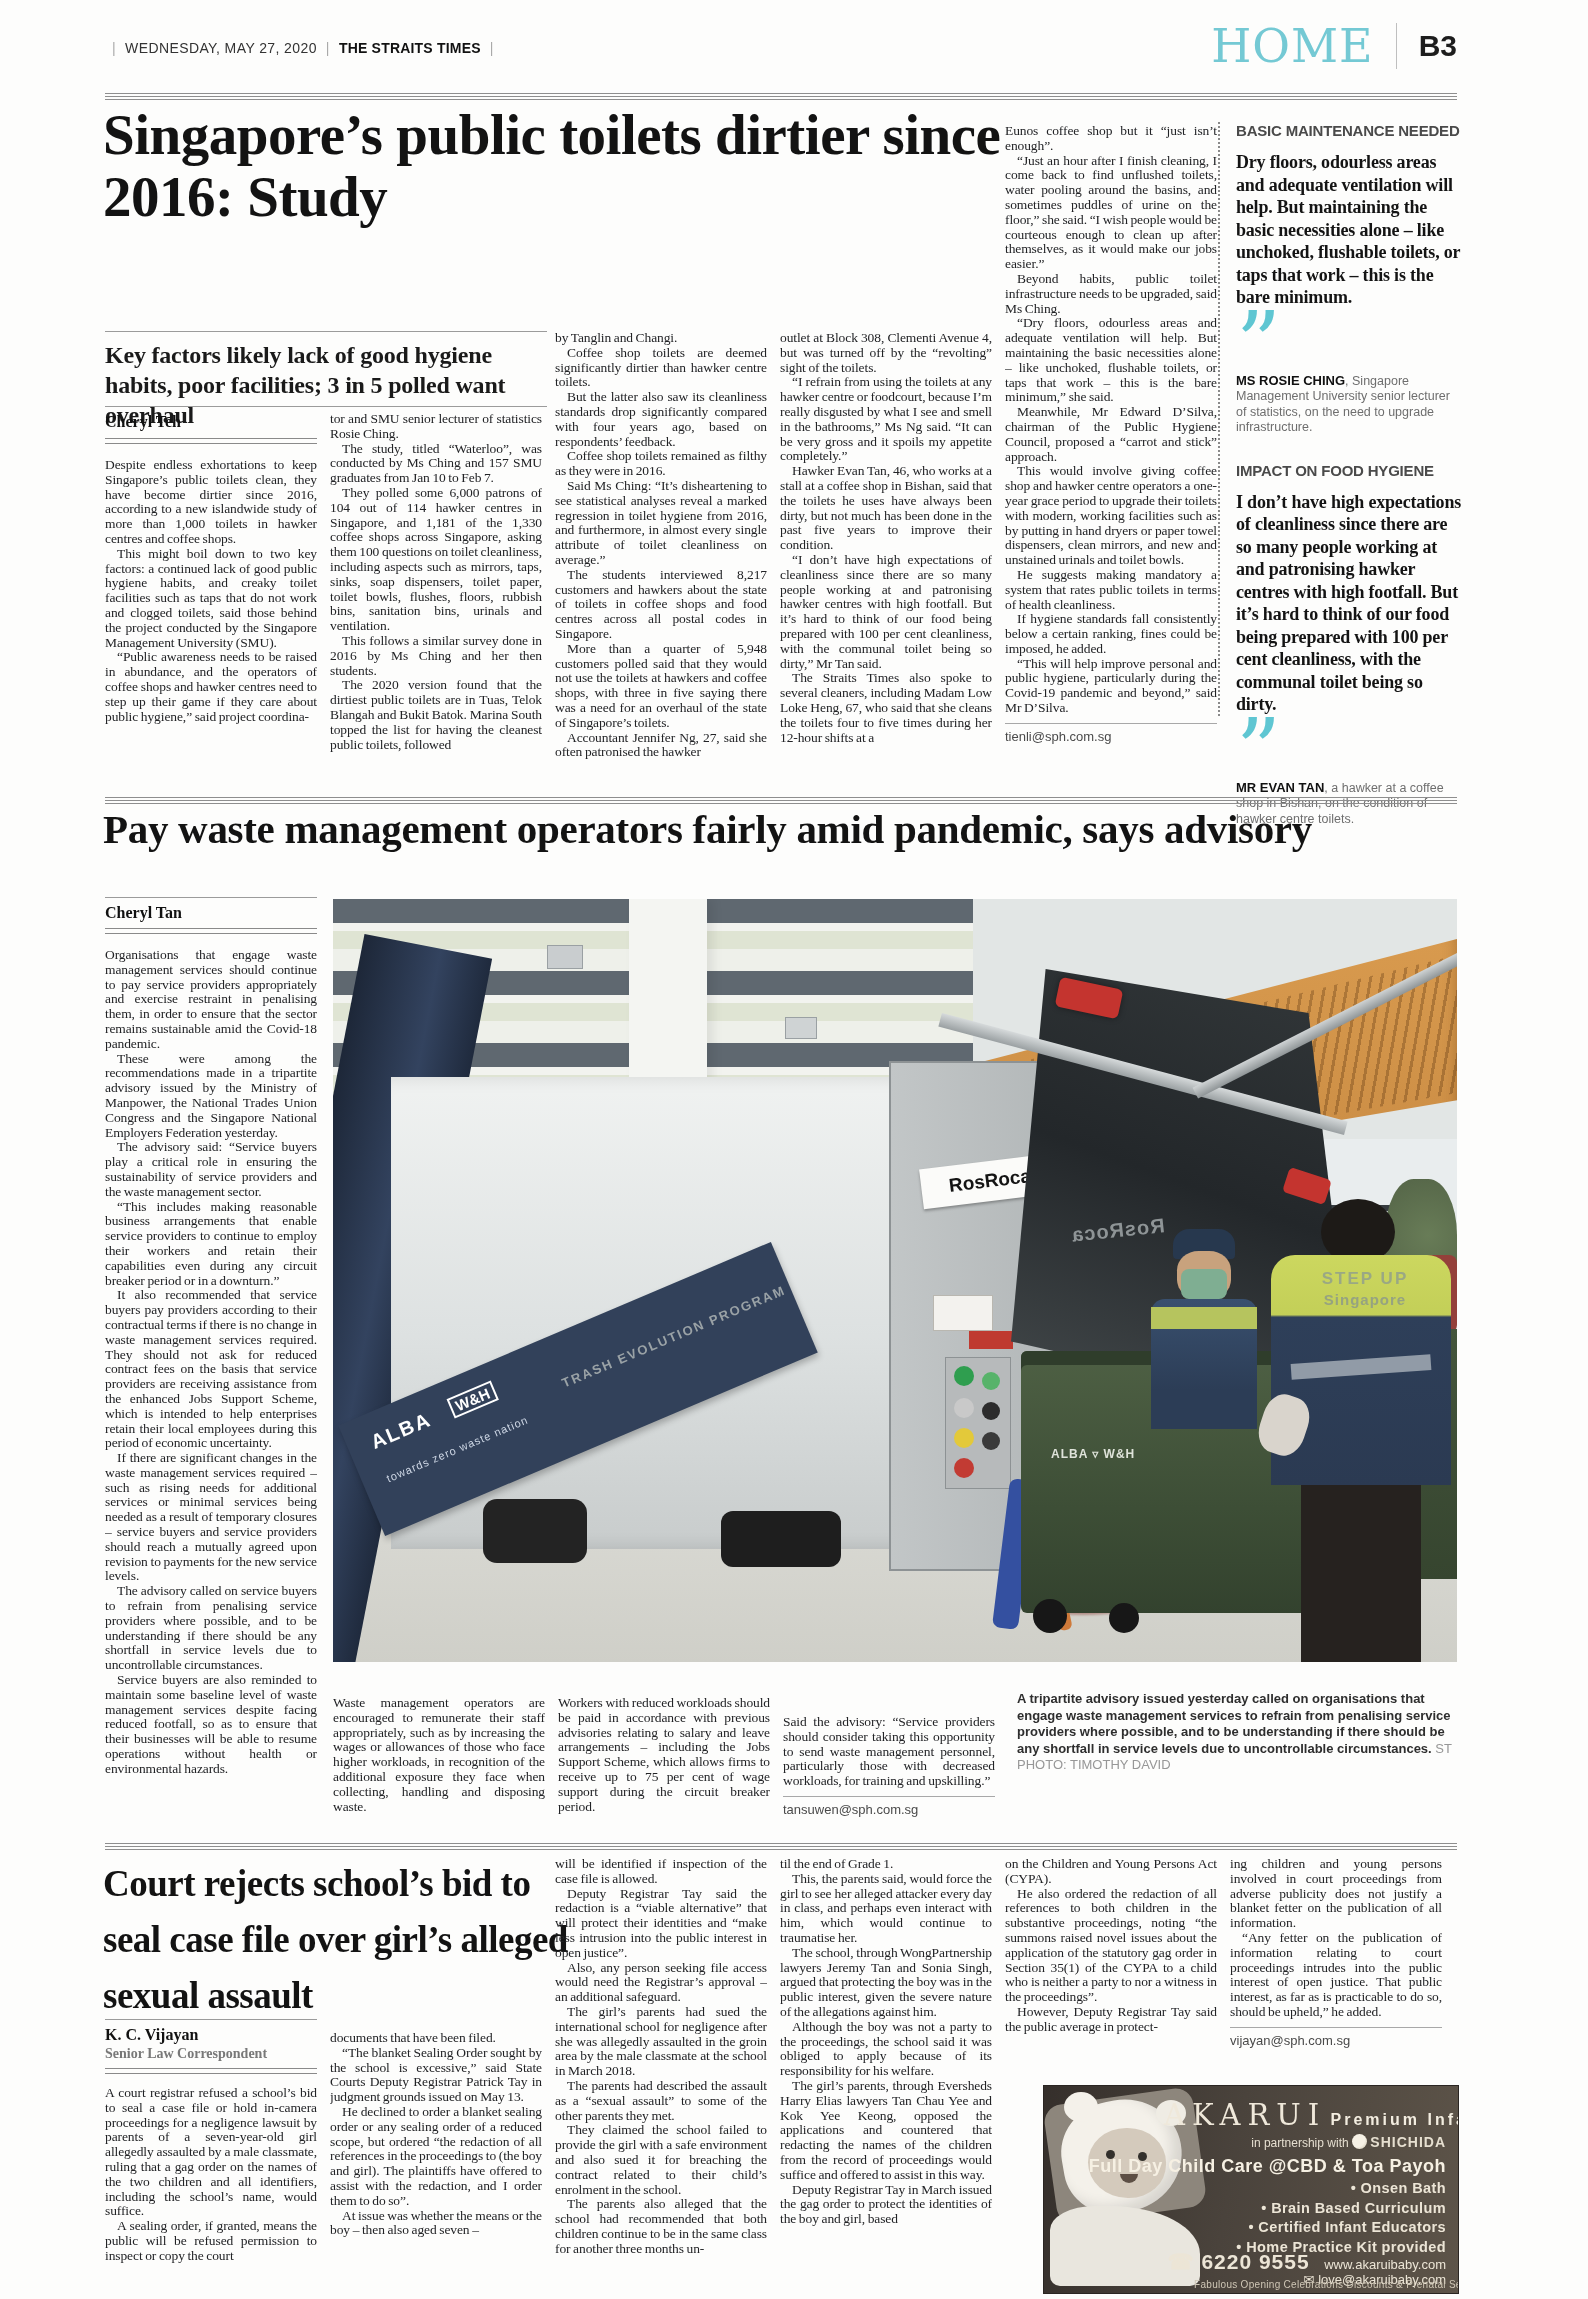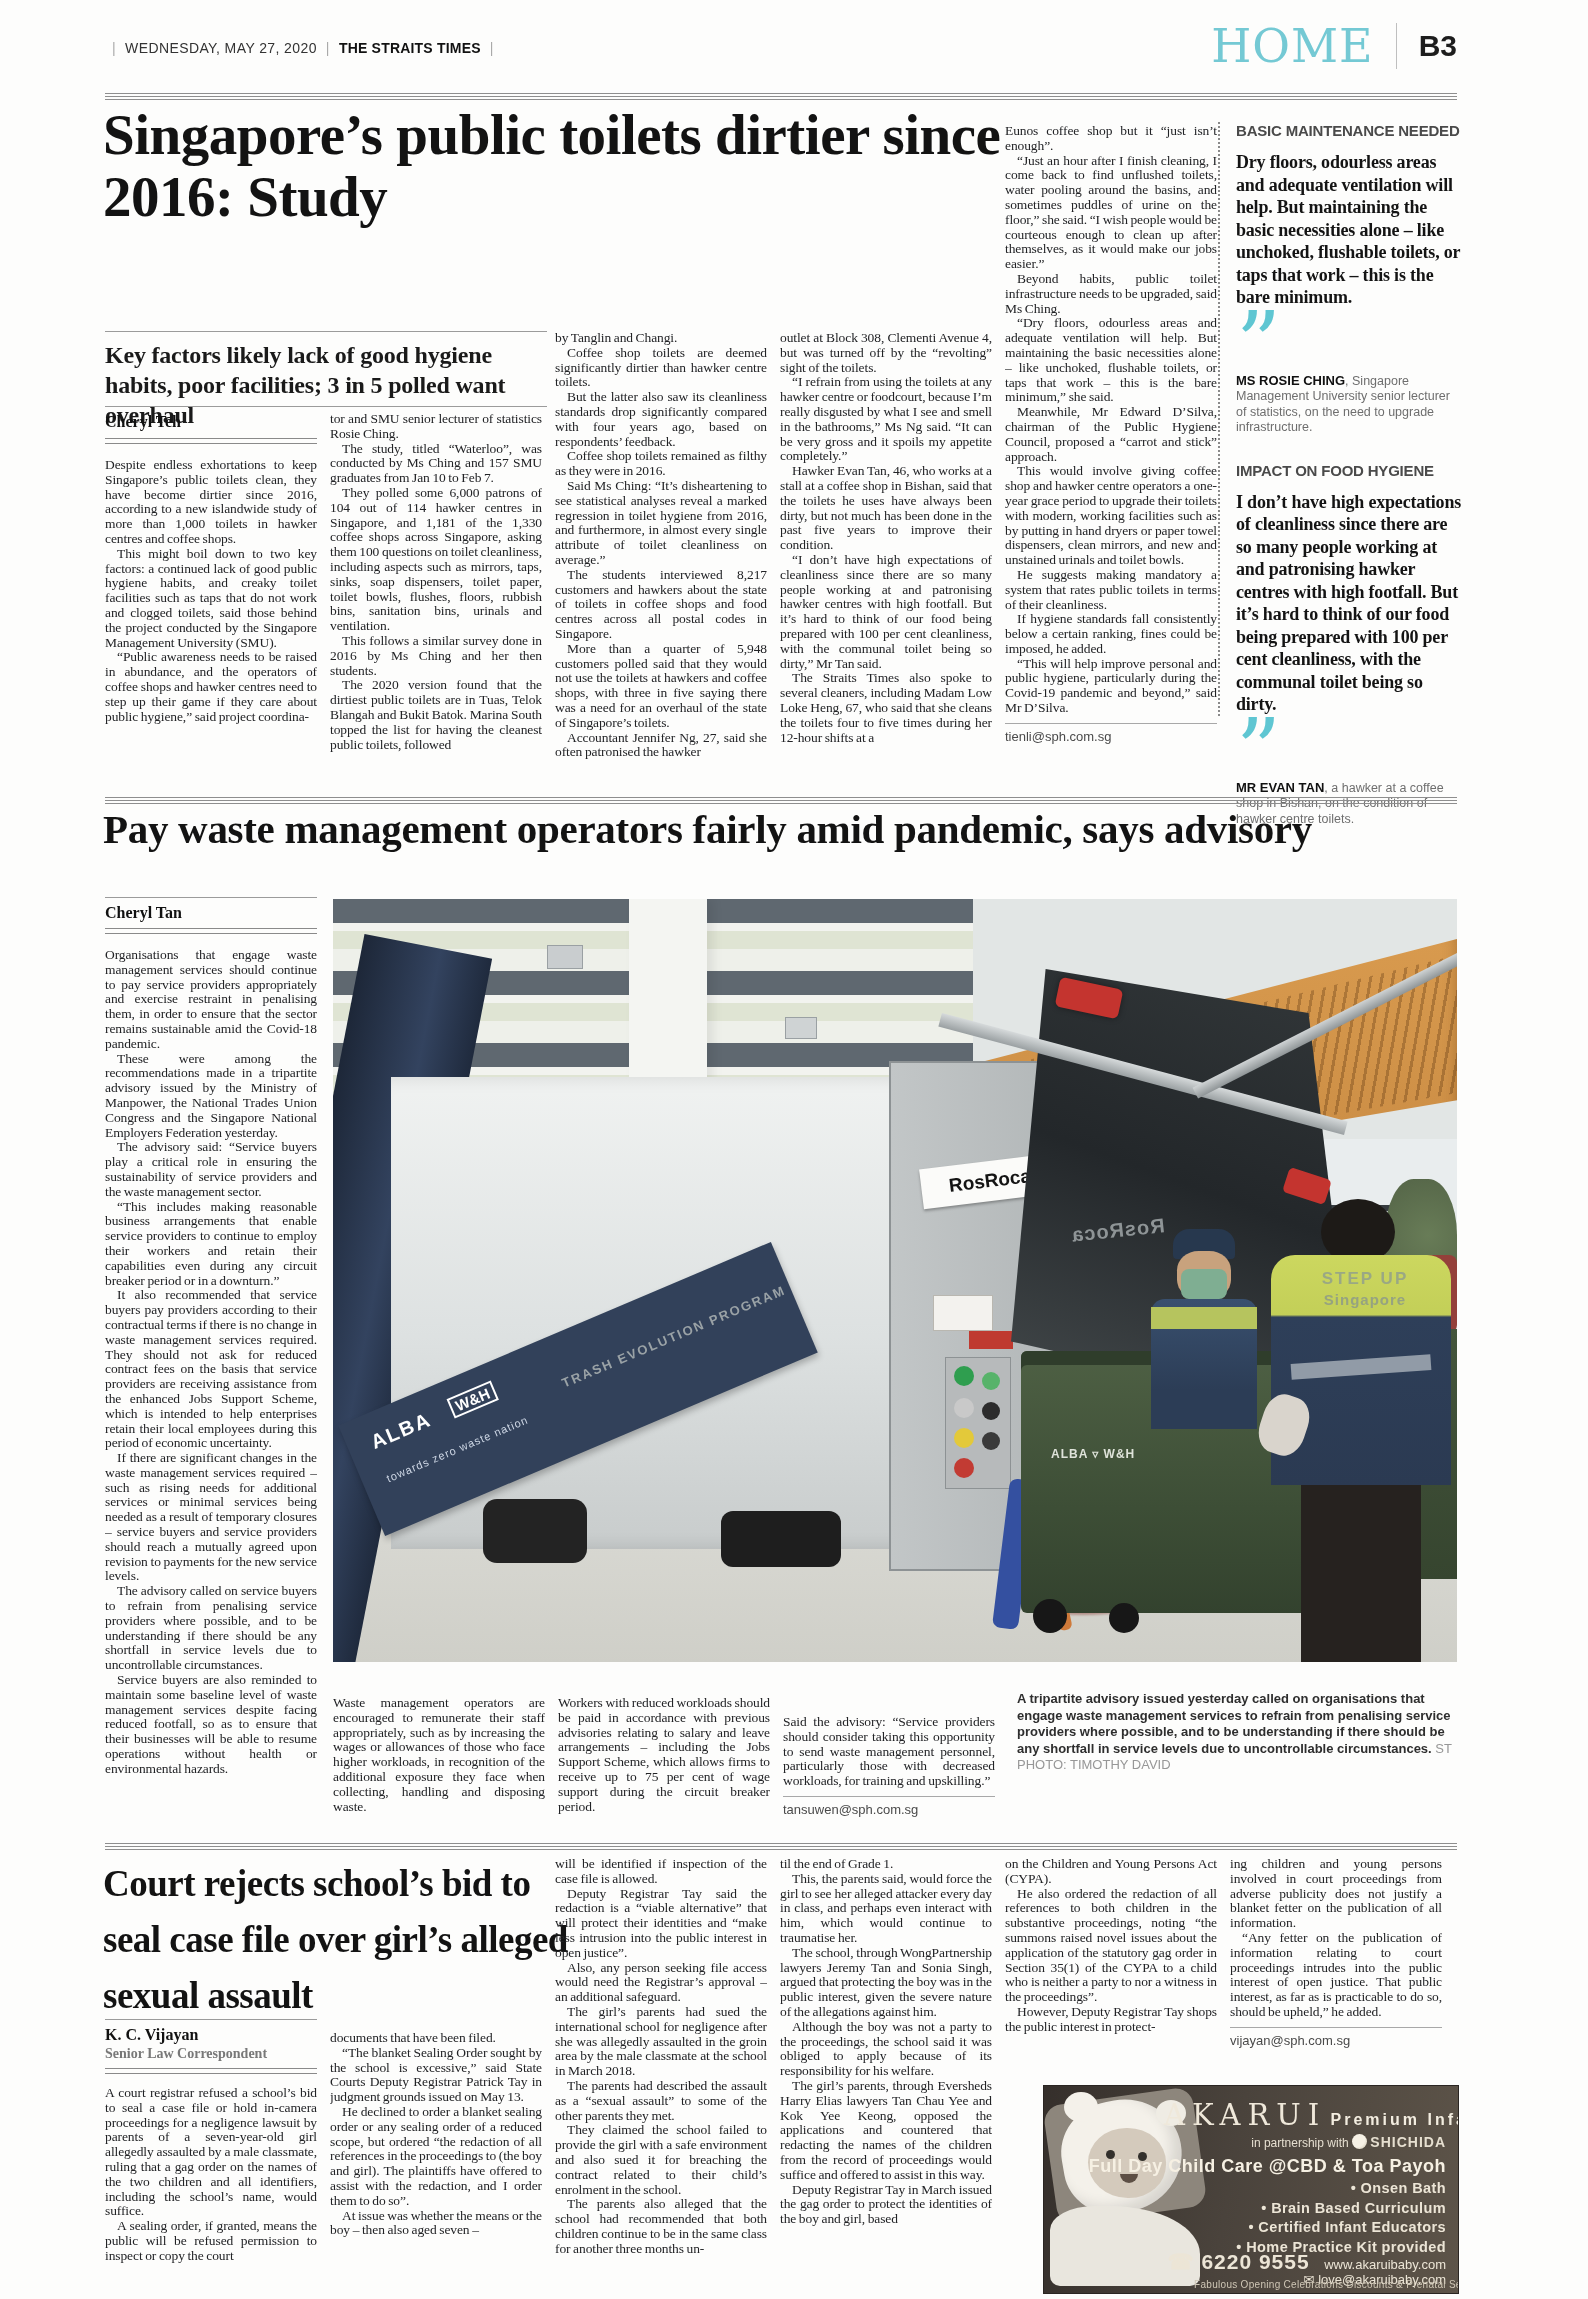--- a/index.html
+++ b/index.html
@@ -133,21 +133,21 @@
       </div>
     </div>
   <div class="abs col" style="left:1005px;top:124px;height:662px;">
     <div class="paras">
         <p>Eunos coffee shop but it “just isn’t enough”.</p>
         <p>“Just an hour after I finish cleaning, I come back to find unflushed toilets, water pooling around the basins, and sometimes puddles of urine on the floor,” she said. “I wish people would be courteous enough to clean up after themselves, as it would make our jobs easier.”</p>
         <p>Beyond habits, public toilet infrastructure needs to be upgraded, said Ms Ching.</p>
         <p>“Dry floors, odourless areas and adequate ventilation will help. But maintaining the basic necessities alone – like unchoked, flushable toilets, or taps that work – this is the bare minimum,” she said.</p>
         <p>Meanwhile, Mr Edward D’Silva, chairman of the Public Hygiene Council, proposed a “carrot and stick” approach.</p>
         <p>This would involve giving coffee shop and hawker centre operators a one-year grace period to upgrade their toilets with modern, working facilities such as by putting in hand dryers or paper towel dispensers, clean mirrors, and new and unstained urinals and toilet bowls.</p>
-        <p>He suggests making mandatory a system that rates public toilets in terms of their cleanliness.</p>
+        <p>He suggests making mandatory a system that rates public toilets in terms of health cleanliness.</p>
         <p>If hygiene standards fall consistently below a certain ranking, fines could be imposed, he added.</p>
         <p>“This will help improve personal and public hygiene, particularly during the Covid-19 pandemic and beyond,” said Mr D’Silva.</p>
       </div>
     <div class="sig">tienli@sph.com.sg</div>
   </div>
 
   <div class="abs sidebar" style="left:1218px;top:122px;width:226px;height:594px;">
     <div class="qlabel">BASIC MAINTENANCE NEEDED</div>
     <div class="qtext">Dry floors, odourless areas and adequate ventilation will help. But maintaining the basic necessities alone – like unchoked, flushable toilets, or taps that work – this is the bare minimum.</div>
     <div class="bigquote">”</div>
@@ -334,21 +334,21 @@
         <p>The school, through WongPartnership lawyers Jeremy Tan and Sonia Singh, argued that protecting the boy was in the public interest, given the severe nature of the allegations against him.</p>
         <p>Although the boy was not a party to the proceedings, the school said it was obliged to apply because of its responsibility for his welfare.</p>
         <p>The girl’s parents, through Eversheds Harry Elias lawyers Tan Chau Yee and Kok Yee Keong, opposed the applications and countered that redacting the names of the children from the record of proceedings would suffice and offered to assist in this way.</p>
         <p>Deputy Registrar Tay in March issued the gag order to protect the identities of the boy and girl, based</p>
       </div>
     </div>
   <div class="abs col" style="left:1005px;top:1857px;height:228px;">
       <div class="paras">
         <p>on the Children and Young Persons Act (CYPA).</p>
         <p>He also ordered the redaction of all references to both children in the substantive proceedings, noting “the summons raised novel issues about the application of the statutory gag order in Section 35(1) of the CYPA to a child who is neither a party to nor a witness in the proceedings”.</p>
-        <p>However, Deputy Registrar Tay shops the public interest in protect-</p>
+        <p>However, Deputy Registrar Tay said the public average in protect-</p>
       </div>
     </div>
   <div class="abs col" style="left:1230px;top:1857px;height:228px;">
     <div class="paras">
         <p>ing children and young persons involved in court proceedings from adverse publicity does not justify a blanket fetter on the publication of all information.</p>
         <p>“Any fetter on the publication of information relating to court proceedings intrudes into the public interest of open justice. That public interest, as far as is practicable to do so, should be upheld,” he added.</p>
       </div>
     <div class="sig">vijayan@sph.com.sg</div>
   </div>
 

